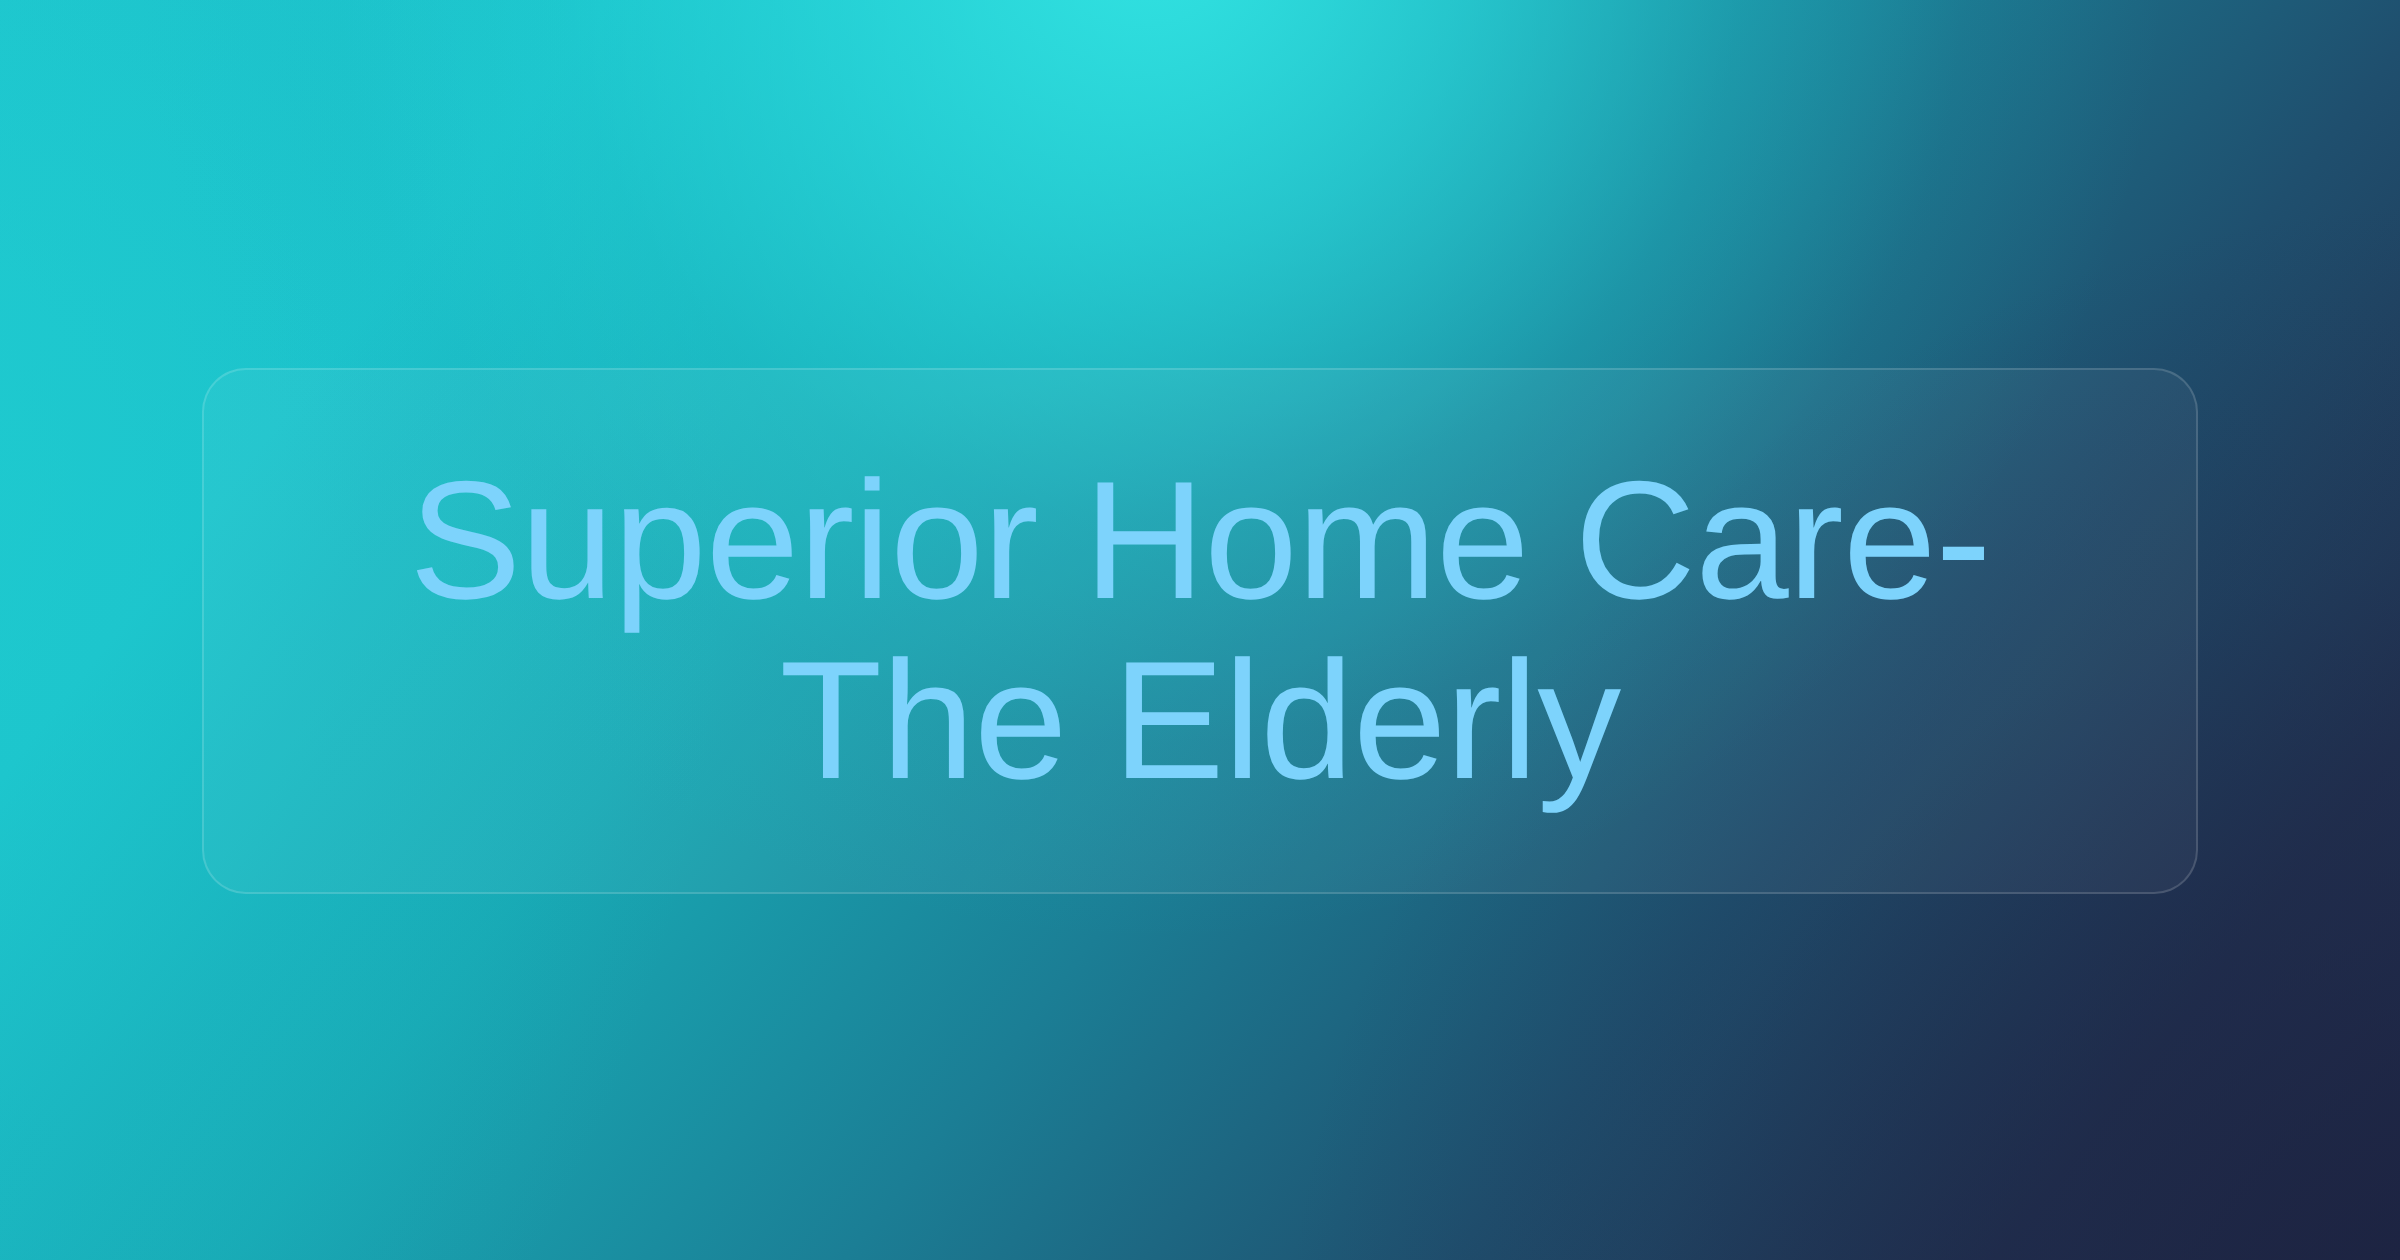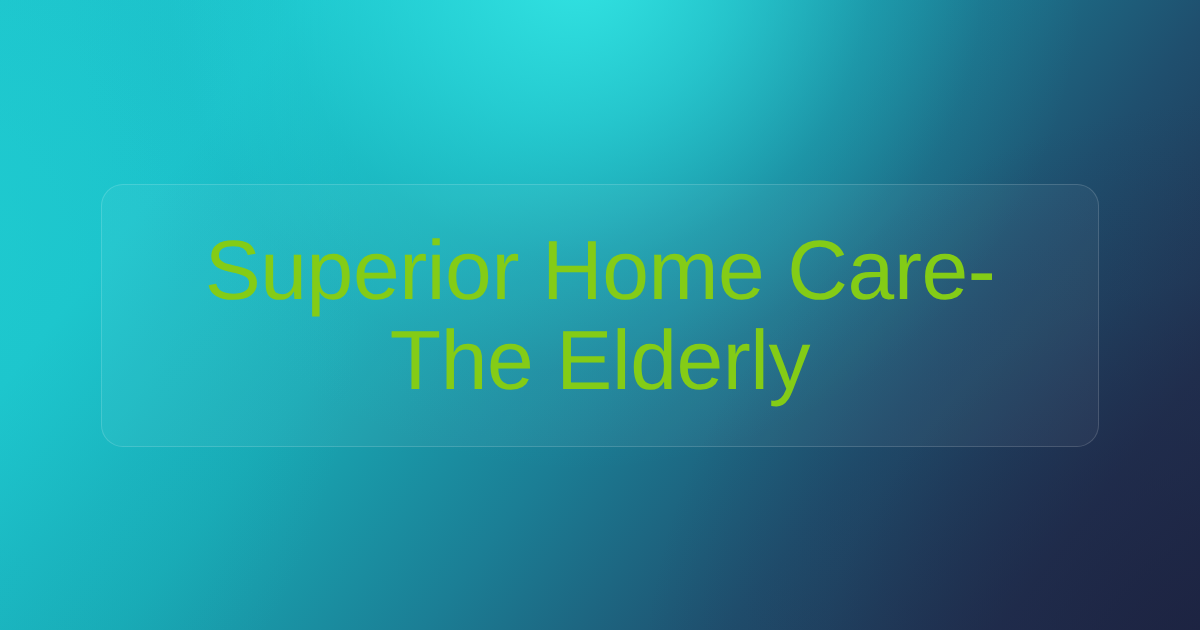--- a/index.html
+++ b/index.html
@@ -100,21 +100,21 @@
   }
 
   .title-text {
     margin: 0;
     text-align: center;
     font-family: "Liberation Sans", sans-serif;
     font-size: 84px;
     line-height: 90px;
     font-weight: 400;
     letter-spacing: -0.4px;
-    color: #84cc16;
+    color: #7dd3fc;
     white-space: pre-line;
     text-rendering: geometricPrecision;
   }
 </style>
 </head>
 <body>
 
 <div class="og-canvas">
 
   <div class="bg-gradient-base"></div>

